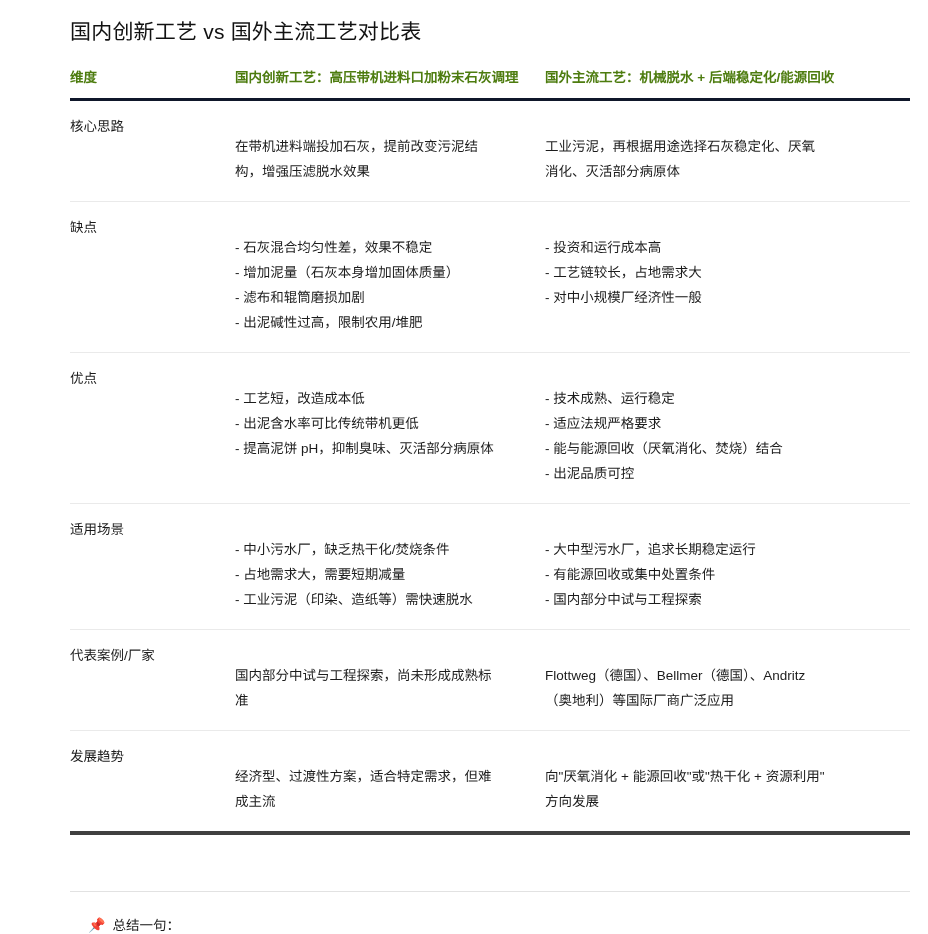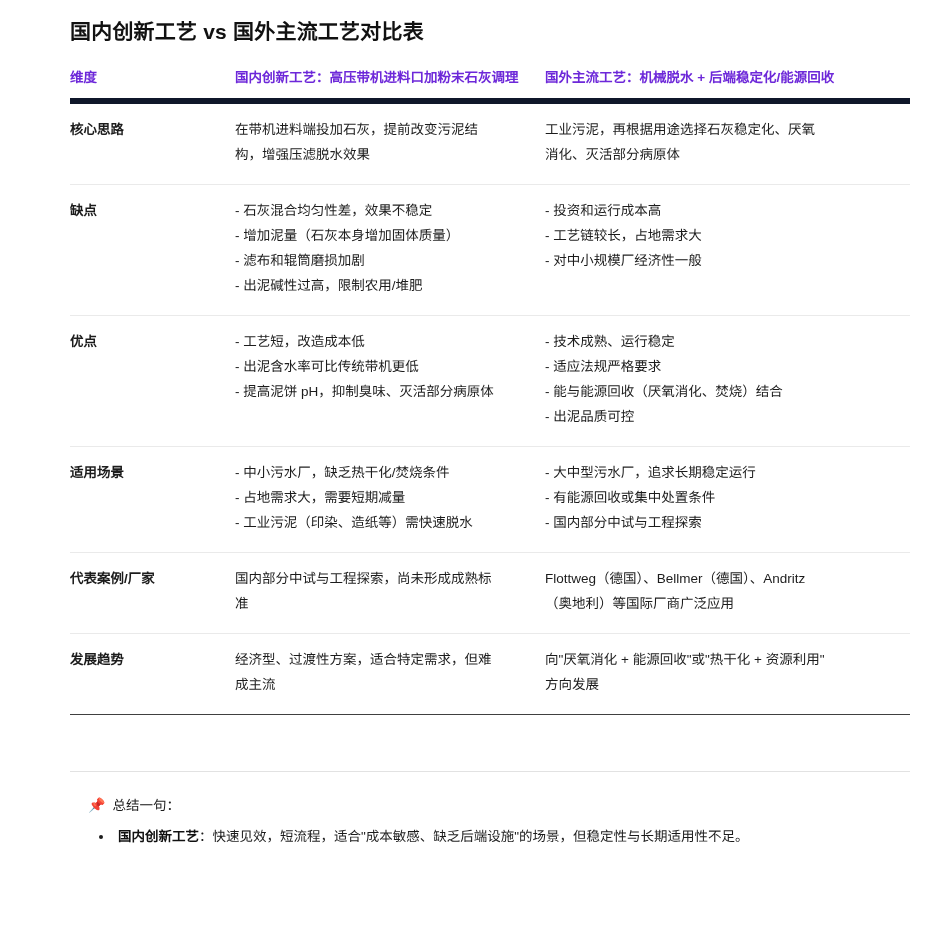--- a/index.html
+++ b/index.html
@@ -15,63 +15,63 @@
     color: #1a1a1a;
     -webkit-font-smoothing: antialiased;
   }
   .page {
     width: 928px;
     box-sizing: border-box;
     padding: 14px 18px 10px 18px;
   }
   .doc-title {
     font-size: 21px;
-    font-weight: bold;
+    font-weight: normal;
     color: #111111;
     letter-spacing: 0.2px;
     margin: 4px 0 16px 52px;
     line-height: 1.35;
   }
   table.compare {
     border-collapse: collapse;
     width: 840px;
     margin-left: 52px;
     table-layout: fixed;
   }
   table.compare col.c-dim   { width: 165px; }
   table.compare col.c-cn    { width: 310px; }
   table.compare col.c-intl  { width: 365px; }
 
   table.compare thead th {
     text-align: left;
     vertical-align: bottom;
     font-size: 13.5px;
     font-weight: bold;
-    color: #6d28d9;
+    color: #4d7c0f;
     line-height: 1.55;
     padding: 6px 14px 9px 0;
-    border-bottom: 6px solid #0f172a;
+    border-bottom: 3px solid #0f172a;
   }
   table.compare tbody td {
     vertical-align: top;
     font-size: 13.5px;
     line-height: 1.85;
     color: #1c1c1c;
     padding: 14px 14px 16px 0;
     border-bottom: 1px solid #eaeaea;
   }
   table.compare tbody tr:last-child td {
-    border-bottom: 1px solid #404040;
+    border-bottom: 4px solid #404040;
   }
   td.dim-cell {
-    font-weight: bold;
+    font-weight: normal;
     color: #111111;
     white-space: nowrap;
   }
-  .cell-lines { display: block; }
+  .cell-lines { display: block; margin-top: 20px; }
   .cell-lines .ln {
     display: block;
     text-indent: 0;
   }
 
   .summary {
     margin: 56px 0 0 52px;
     width: 840px;
     border-top: 1px solid #e2e2e2;
     padding-top: 22px;

